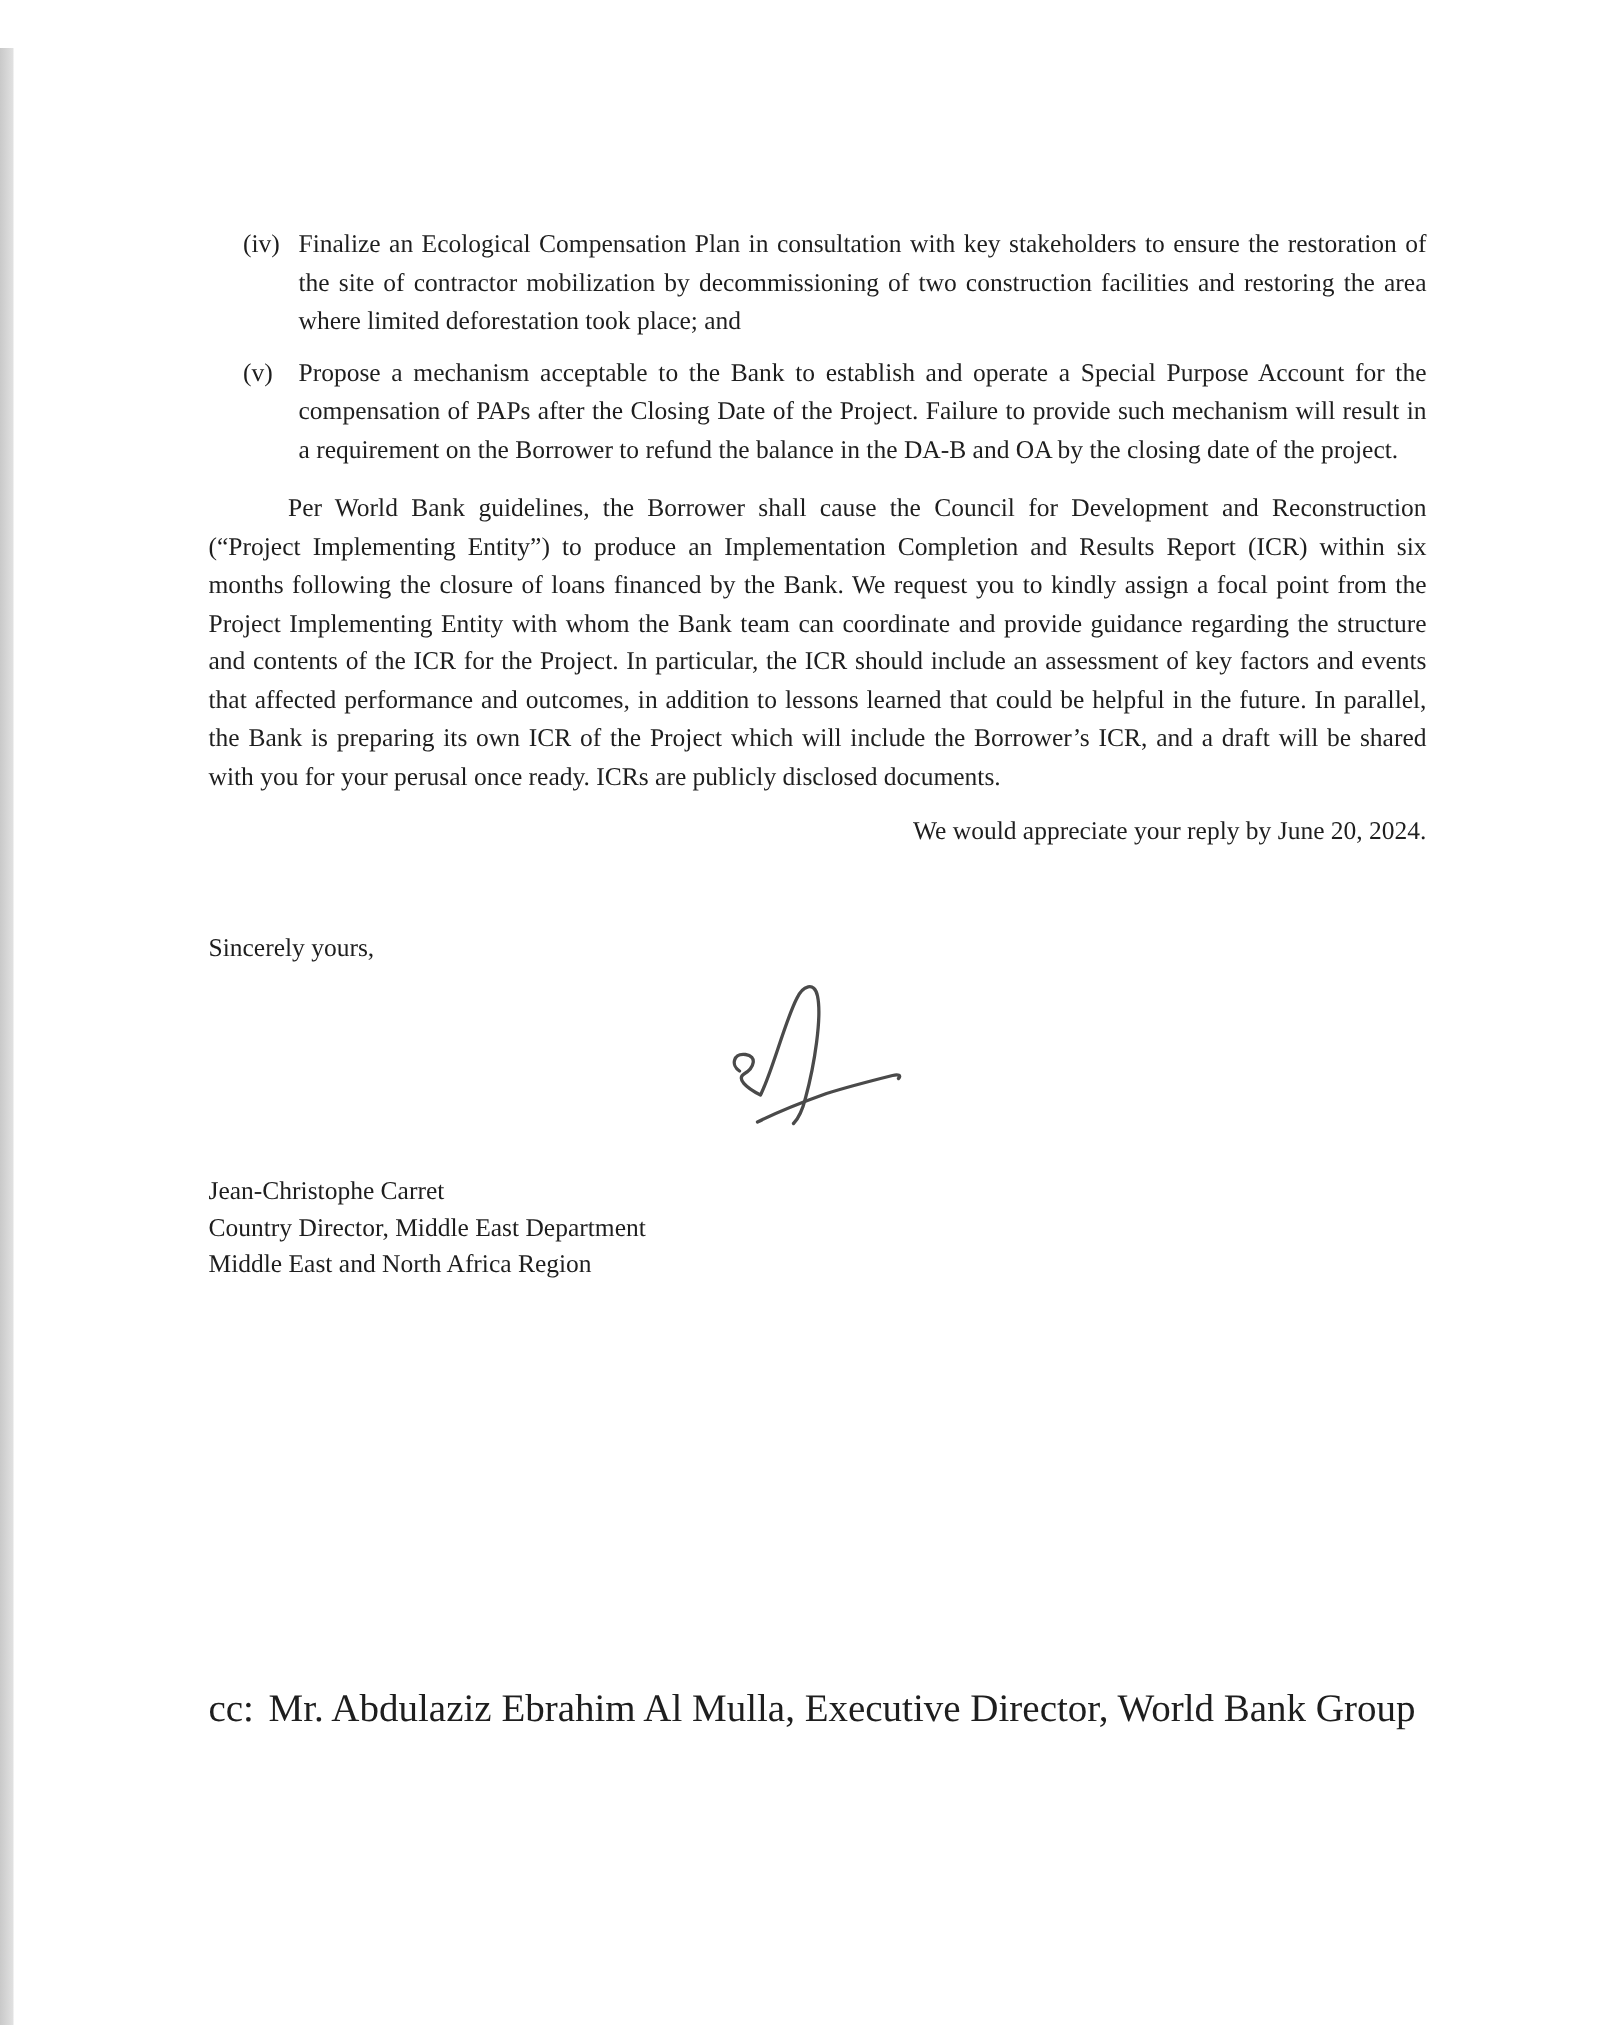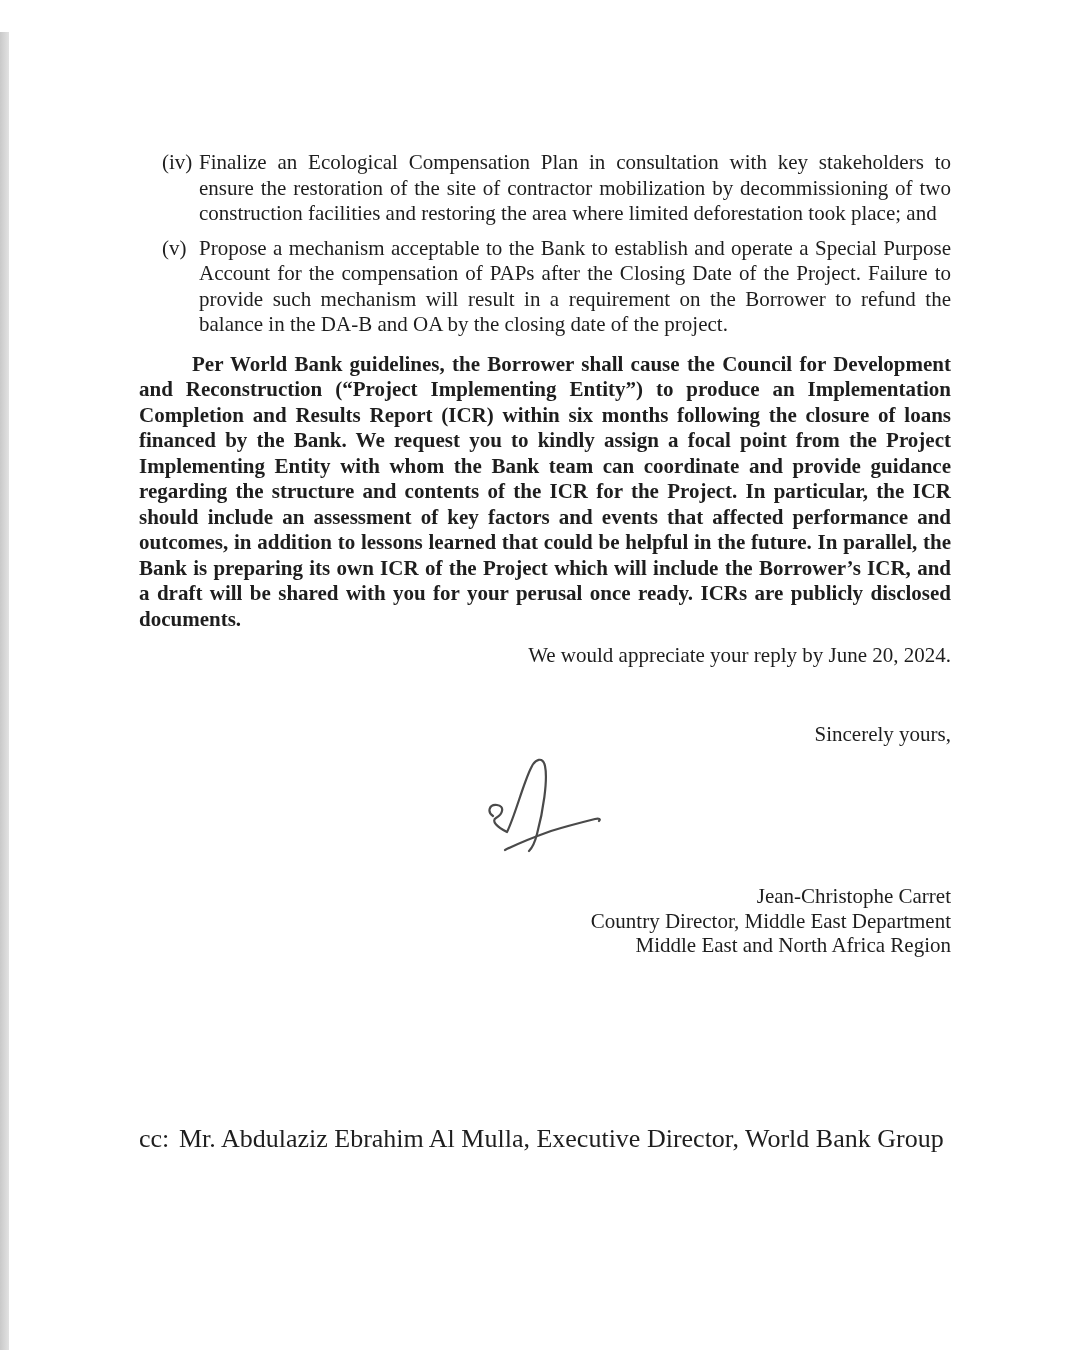--- a/index.html
+++ b/index.html
@@ -18,49 +18,48 @@
     top: 32px;
     width: 9px;
     height: 1318px;
     background: linear-gradient(to right, #c9c9c9, #e2e2e2);
   }
   .content {
     position: absolute;
     left: 139px;
     top: 150px;
     width: 812px;
-    font-size: 21px;
+    font-size: 17px;
     line-height: 25.5px;
     text-align: justify;
   }
   .list-item {
     position: relative;
     padding-left: 60px;
     margin: 0 0 9px 0;
   }
   .list-item .marker {
     position: absolute;
     left: 23px;
     top: 0;
     white-space: nowrap;
   }
   .list-item p { margin: 0; }
   p.body-par {
     margin: 14px 0 0 0;
     text-indent: 53px;
-    font-weight: bold;
   }
   p.reply-par {
     margin: 11px 0 0 0;
     text-indent: 53px;
     text-align: right;
   }
   .closing {
     margin-top: 53px;
-    text-align: right;
+    text-align: left;
   }
   .closing p { margin: 0; line-height: 24.5px; }
   .salutation { margin-bottom: 8px !important; }
   .signature-wrap {
     height: 102px;
     margin: 2px 0 28px 0;
     position: relative;
   }
   .signature-wrap svg {
     position: absolute;

